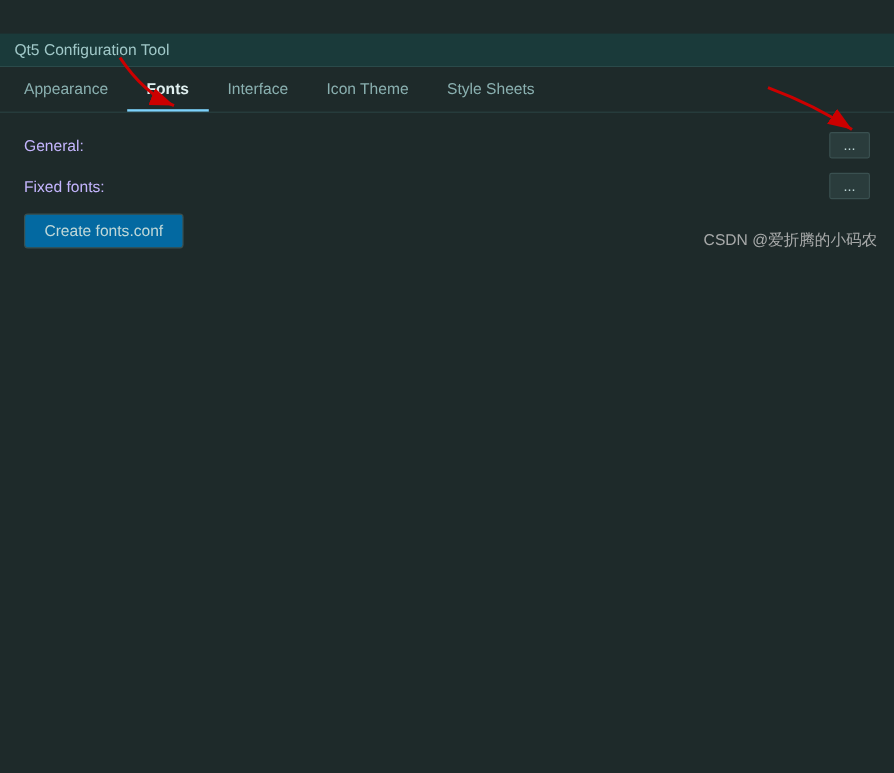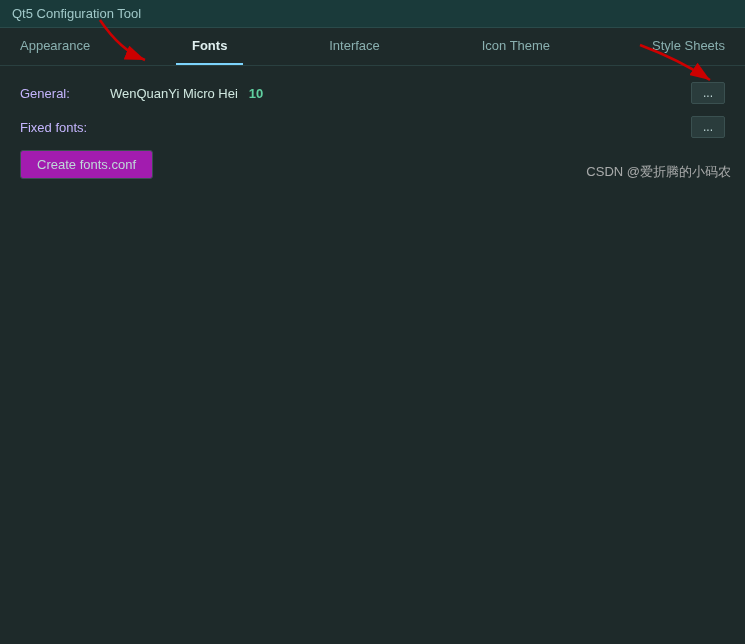--- a/index.html
+++ b/index.html
@@ -25,21 +25,20 @@
       font-size: 13px;
       border-bottom: 1px solid #2a4a4a;
     }
 
     .tab-bar {
       background-color: #1e2a2a;
       display: flex;
       align-items: stretch;
       border-bottom: 1px solid #2a4040;
       padding: 0 4px;
-      justify-content: space-between;
     }
 
     .tab {
       padding: 10px 16px;
       cursor: pointer;
       color: #8ab0b0;
       font-size: 13px;
       border: none;
       background: none;
       border-bottom: 2px solid transparent;
@@ -88,31 +87,32 @@
       margin-left: auto;
     }
 
     .buttons-row {
       display: flex;
       gap: 10px;
       margin-top: 8px;
     }
 
     .action-btn {
-      background-color: #a21caf;
+      background-color: #0369a1;
       border: 1px solid #3a5050;
       color: #c0d8d8;
       padding: 6px 16px;
       cursor: pointer;
       font-size: 13px;
       border-radius: 3px;
     }
 
     .main-wrapper {
       position: relative;
+      margin-top: 28px;
     }
 
     
     .arrows-overlay {
       position: absolute;
       top: 0;
       left: 0;
       width: 100%;
       height: 200px;
       pointer-events: none;
@@ -158,25 +158,20 @@
 
     <path d="M 100 20 Q 120 50 145 60" stroke="#cc0000" stroke-width="2.5" fill="none" marker-end="url(#arrowhead1)"></path>
 
     <path d="M 640 45 Q 680 60 710 80" stroke="#cc0000" stroke-width="2.5" fill="none" marker-end="url(#arrowhead2)"></path>
   </svg>
 
   <div class="content-area">
 
     <div class="font-row">
       <span class="font-label">General:</span>
-      <span class="font-value">
-        <span>WenQuanYi Micro Hei</span>
-        &nbsp;
-        <span style="color:#60d0a0;font-weight:bold;">10</span>
-      </span>
       <button class="browse-btn">...</button>
     </div>
 
     <div class="font-row">
       <span class="font-label">Fixed fonts:</span>
       <button class="browse-btn">...</button>
     </div>
 
     <div class="buttons-row">
       <button class="action-btn">Create  fonts.conf</button>

